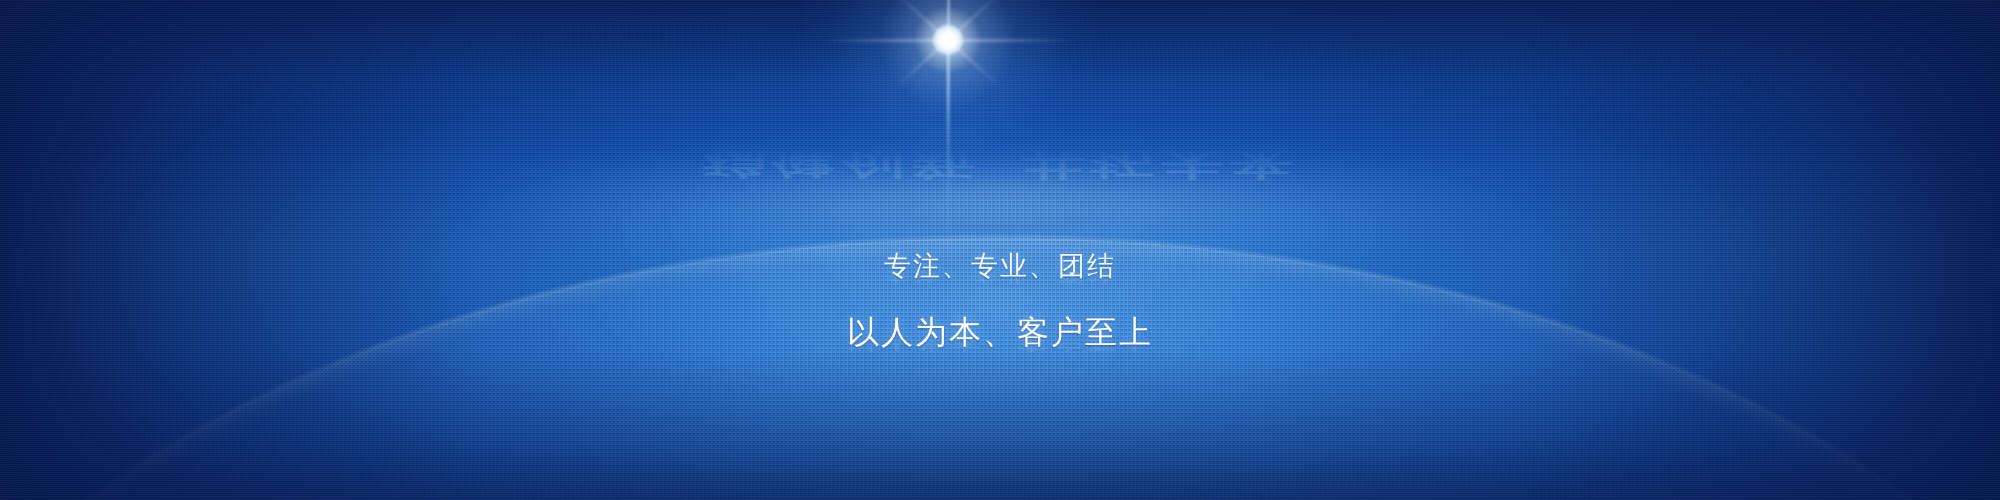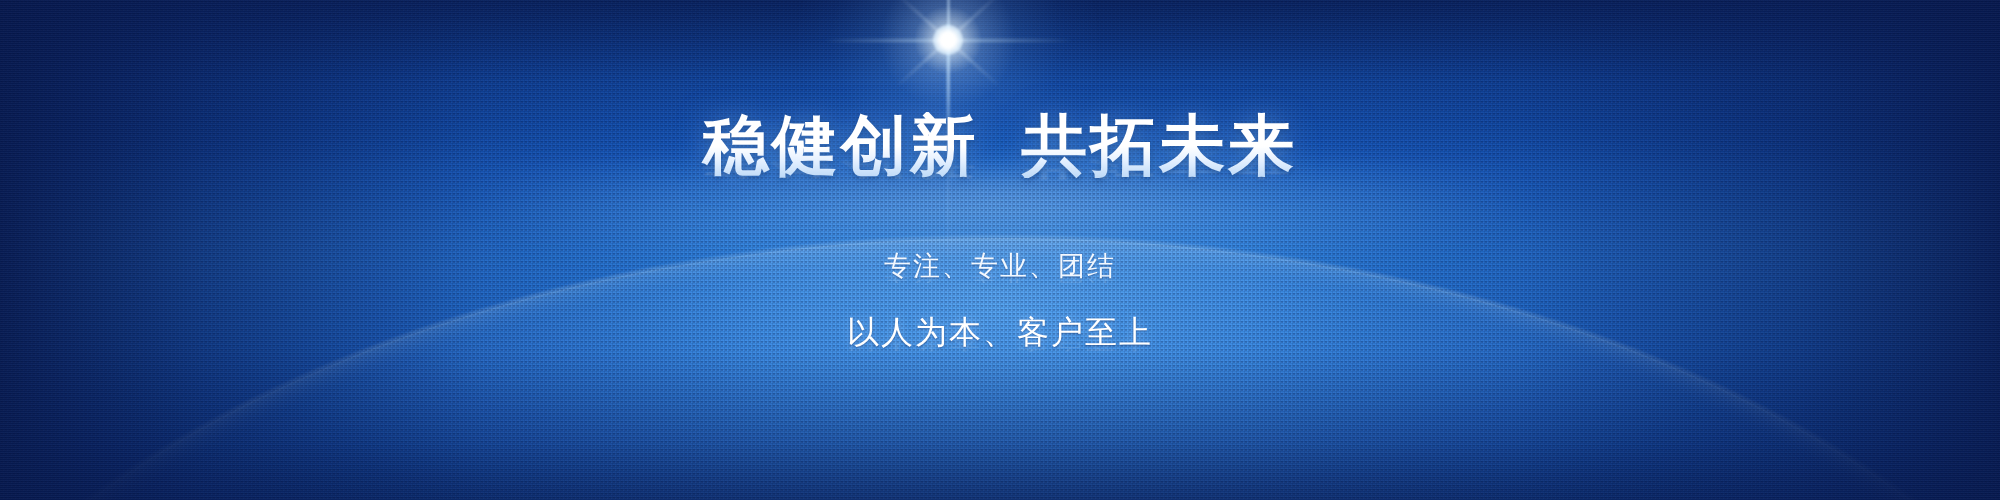--- a/index.html
+++ b/index.html
@@ -276,23 +276,20 @@
     <div class="ray ray-h"></div>
     <div class="ray ray-d1"></div>
     <div class="ray ray-d2"></div>
     <div class="flare-core"></div>
   </div>
 
   <div class="content">
 
     <div class="headline-reflect">稳健创新  共拓未来</div>
 
-    <div class="headline-wrap">
-      <div class="headline">稳健创新  共拓未来</div>
-    </div>
 
     <div class="sub1-reflect">专注、专业、团结</div>
 
     <div class="sub1-wrap">
       <div class="sub1">专注、专业、团结</div>
     </div>
 
     <div class="sub2-reflect">以人为本、客户至上</div>
 
     <div class="sub2-wrap">

